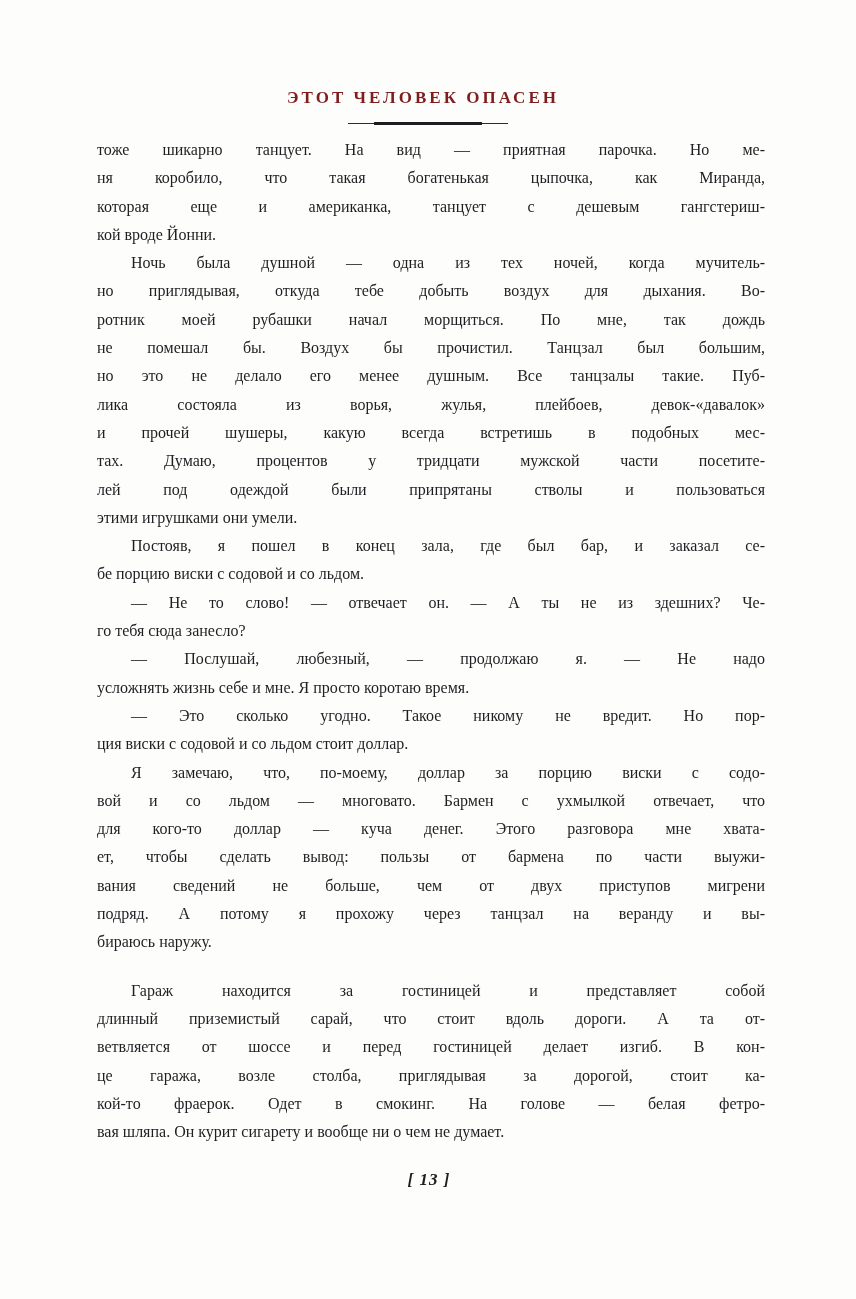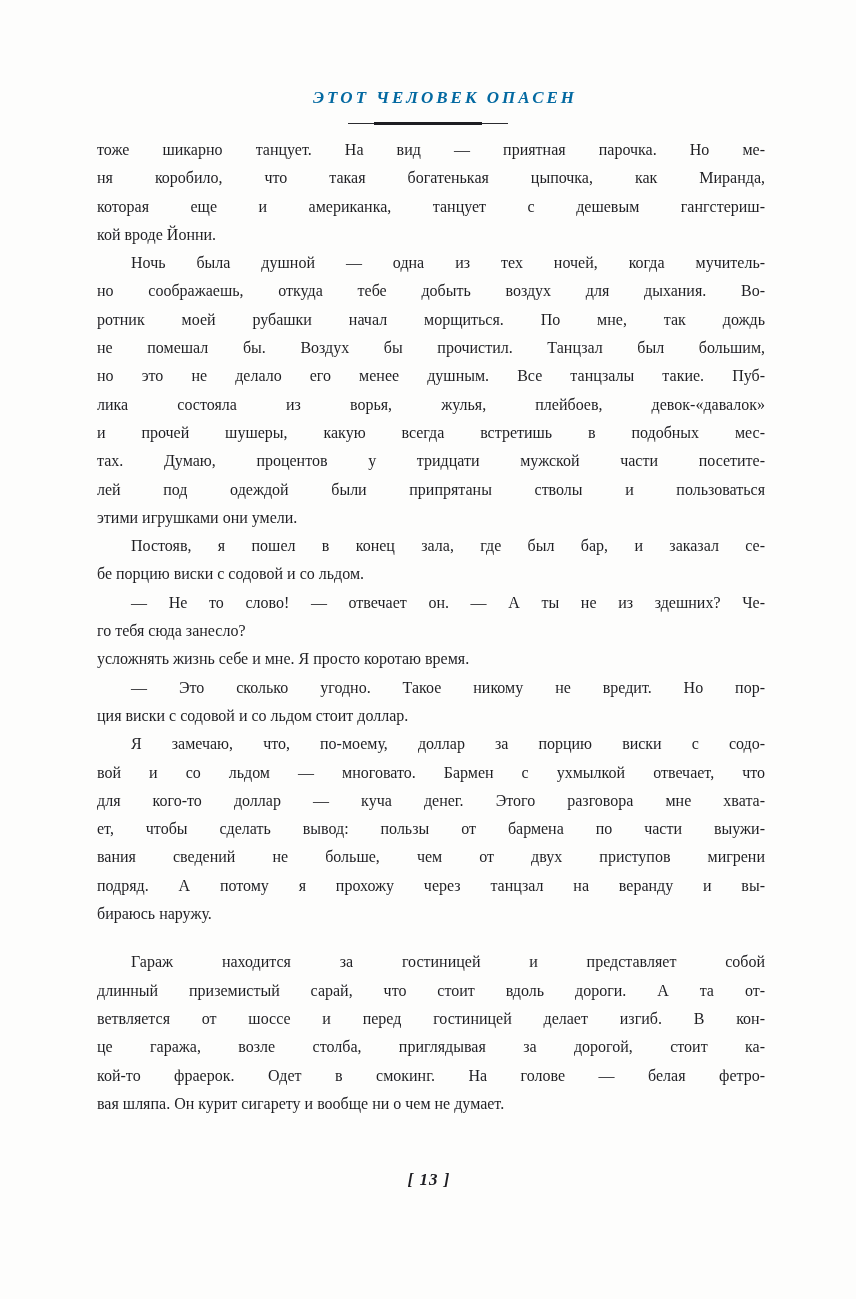--- a/index.html
+++ b/index.html
@@ -12,29 +12,28 @@
     width: 856px;
     height: 1299px;
     background: #fdfdfc;
     font-family: "Liberation Serif", "DejaVu Serif", serif;
     color: #1f1f23;
     overflow: hidden;
   }
   .running-header {
     position: absolute;
     top: 88px;
-    left: 111px;
+    left: 89px;
     width: 668px;
     text-align: center;
     font-size: 17px;
     font-weight: 700;
     letter-spacing: 3px;
-    color: #0369a1;
+    color: #7f1d1d;
     white-space: nowrap;
-    font-style: italic;
   }
   .header-rule {
     position: absolute;
     top: 122px;
     left: 348px; 
     width: 160px;
     height: 4px;
   }
   .header-rule .thin {
     position: absolute;
@@ -100,39 +99,40 @@
 
   <div class="body-text">
       <div class="paragraph">
         <div class="line">тоже шикарно танцует. На вид — приятная парочка. Но ме-</div>
         <div class="line">ня коробило, что такая богатенькая цыпочка, как Миранда,</div>
         <div class="line">которая еще и американка, танцует с дешевым гангстериш-</div>
         <div class="line last">кой вроде Йонни.</div>
       </div>
       <div class="paragraph">
         <div class="line indent">Ночь была душной — одна из тех ночей, когда мучитель-</div>
-        <div class="line">но соображаешь, откуда тебе добыть воздух для дыхания. Во-</div>
+        <div class="line">но приглядывая, откуда тебе добыть воздух для дыхания. Во-</div>
         <div class="line">ротник моей рубашки начал морщиться. По мне, так дождь</div>
         <div class="line">не помешал бы. Воздух бы прочистил. Танцзал был большим,</div>
         <div class="line">но это не делало его менее душным. Все танцзалы такие. Пуб-</div>
         <div class="line">лика состояла из ворья, жулья, плейбоев, девок-«давалок»</div>
         <div class="line">и прочей шушеры, какую всегда встретишь в подобных мес-</div>
         <div class="line">тах. Думаю, процентов у тридцати мужской части посетите-</div>
         <div class="line">лей под одеждой были припрятаны стволы и пользоваться</div>
         <div class="line last">этими игрушками они умели.</div>
       </div>
       <div class="paragraph">
         <div class="line indent">Постояв, я пошел в конец зала, где был бар, и заказал се-</div>
         <div class="line last">бе порцию виски с содовой и со льдом.</div>
       </div>
       <div class="paragraph">
         <div class="line indent">— Не то слово! — отвечает он. — А ты не из здешних? Че-</div>
         <div class="line last">го тебя сюда занесло?</div>
       </div>
       <div class="paragraph">
+        <div class="line indent">— Послушай, любезный, — продолжаю я. — Не надо</div>
         <div class="line last">усложнять жизнь себе и мне. Я просто коротаю время.</div>
       </div>
       <div class="paragraph">
         <div class="line indent">— Это сколько угодно. Такое никому не вредит. Но пор-</div>
         <div class="line last">ция виски с содовой и со льдом стоит доллар.</div>
       </div>
       <div class="paragraph">
         <div class="line indent">Я замечаю, что, по-моему, доллар за порцию виски с содо-</div>
         <div class="line">вой и со льдом — многовато. Бармен с ухмылкой отвечает, что</div>
         <div class="line">для кого-то доллар — куча денег. Этого разговора мне хвата-</div>

